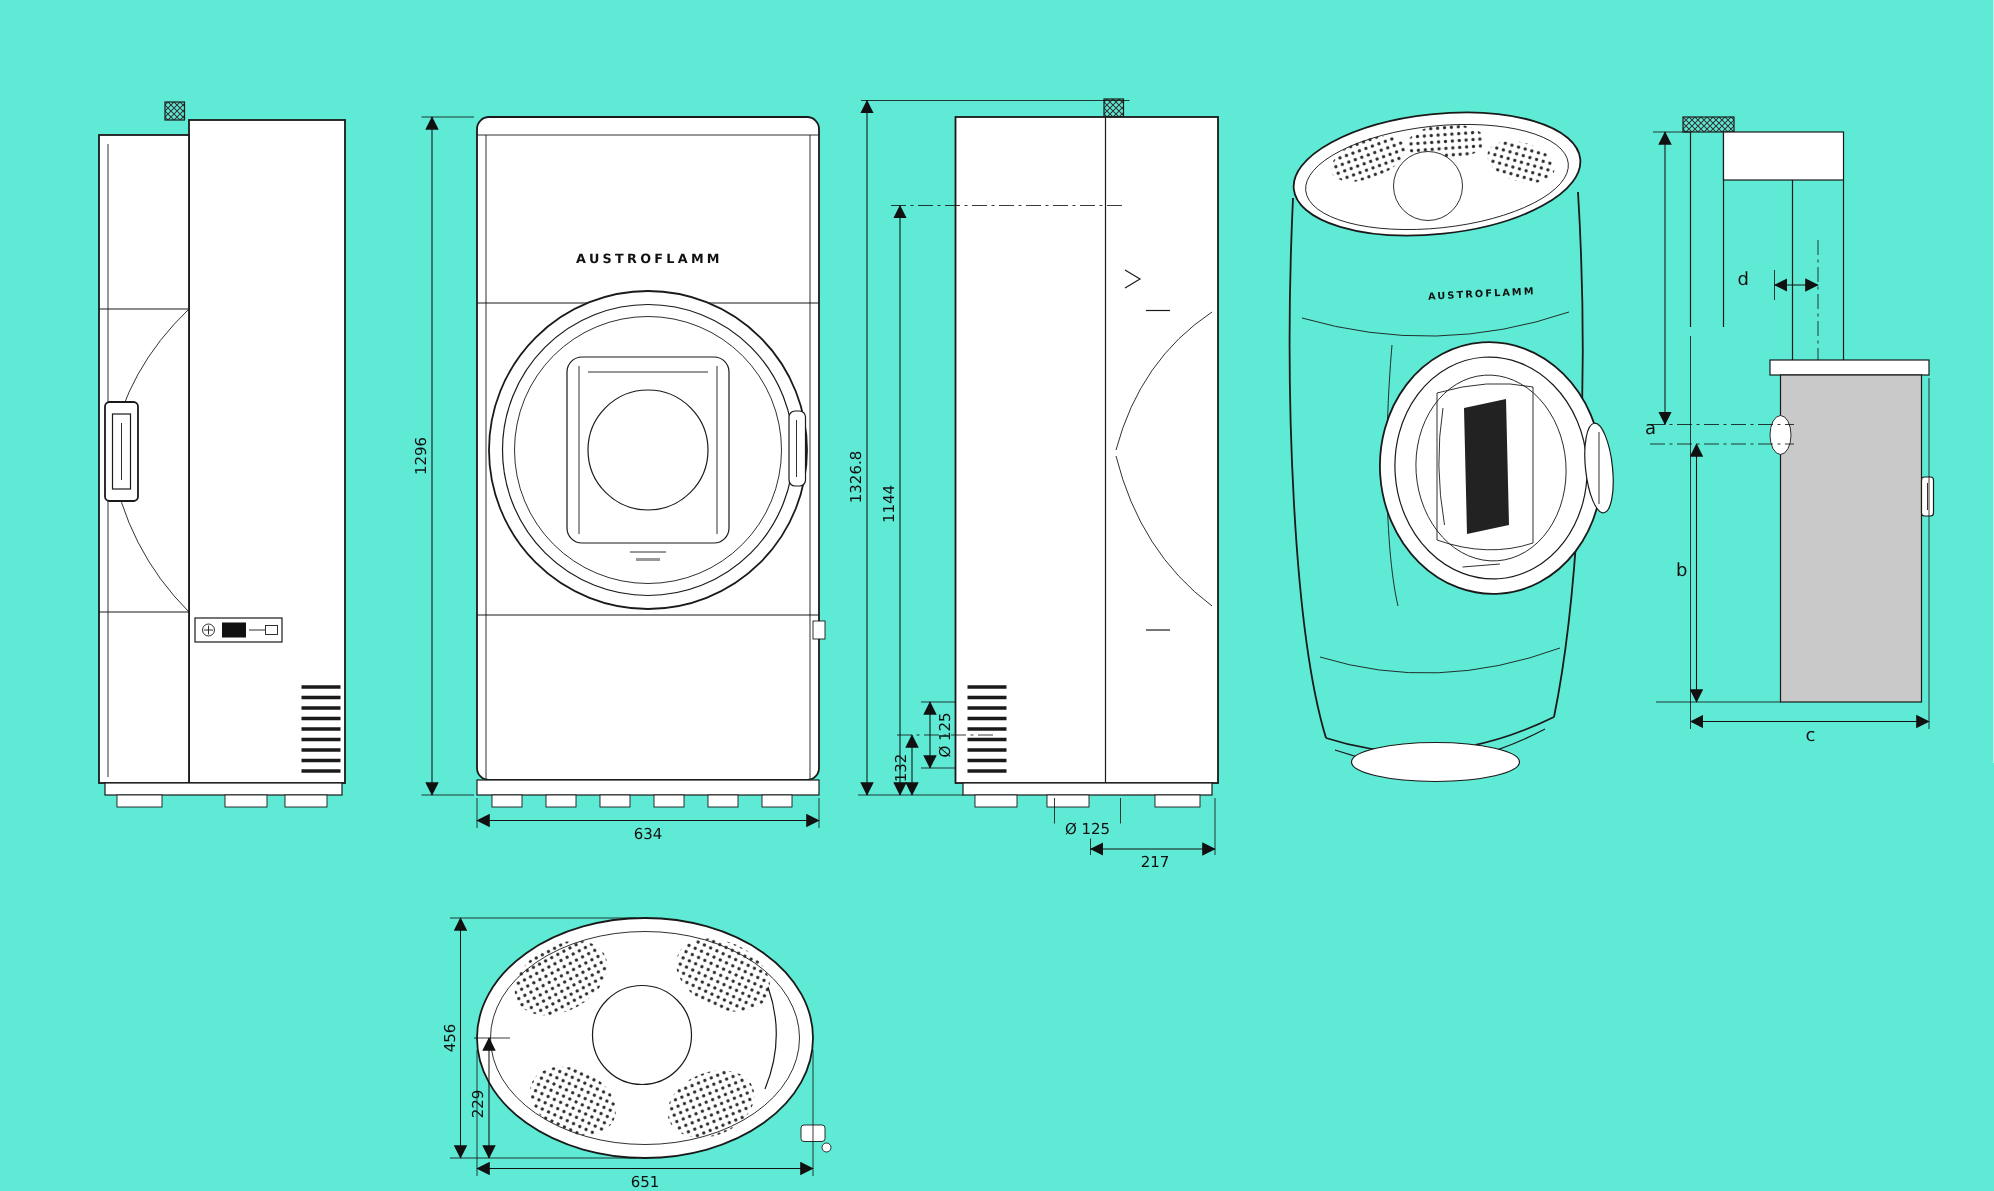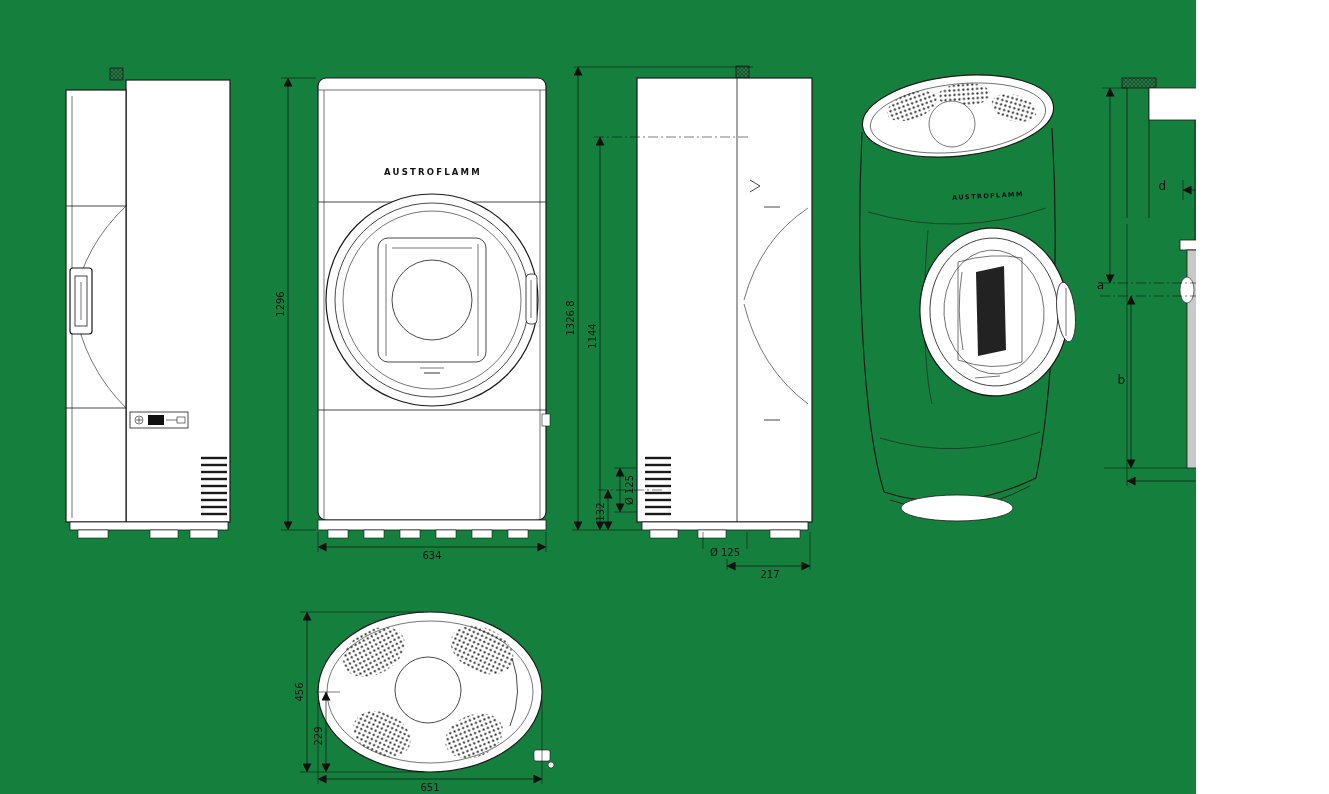--- a/index.html
+++ b/index.html
@@ -1,16 +1,16 @@
 <!DOCTYPE html>
 <html><head>
 <meta charset="utf-8">
 <style>
   html,body{margin:0;padding:0;background:#ffffff;}
-  .sheet{width:1196px;height:794px;position:relative;background:#15803d;overflow:hidden;}
+  .sheet{width:1329px;height:794px;position:relative;background:#5eead4;overflow:hidden;}
   svg{display:block;}
   
   .s12{stroke:#1a1a1a;stroke-width:1.2;}
   .s08{stroke:#1a1a1a;stroke-width:.8;}
   .s06{stroke:#1a1a1a;stroke-width:.6;}
   .slat{stroke:#1a1a1a;stroke-width:2.4;}
   .dim{stroke:#111;stroke-width:.7;}
   .ext{stroke:#111;stroke-width:.55;}
   .axis{stroke:#111;stroke-width:.55;stroke-dasharray:10 3 2 3;}
   .dimtext{font:10px "DejaVu Sans",sans-serif;fill:#111;}

